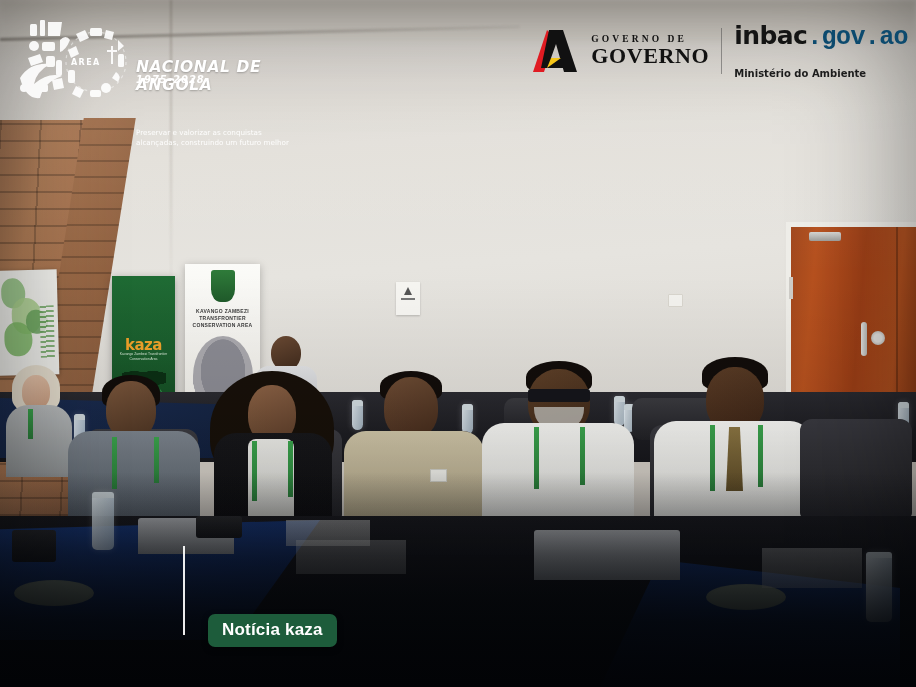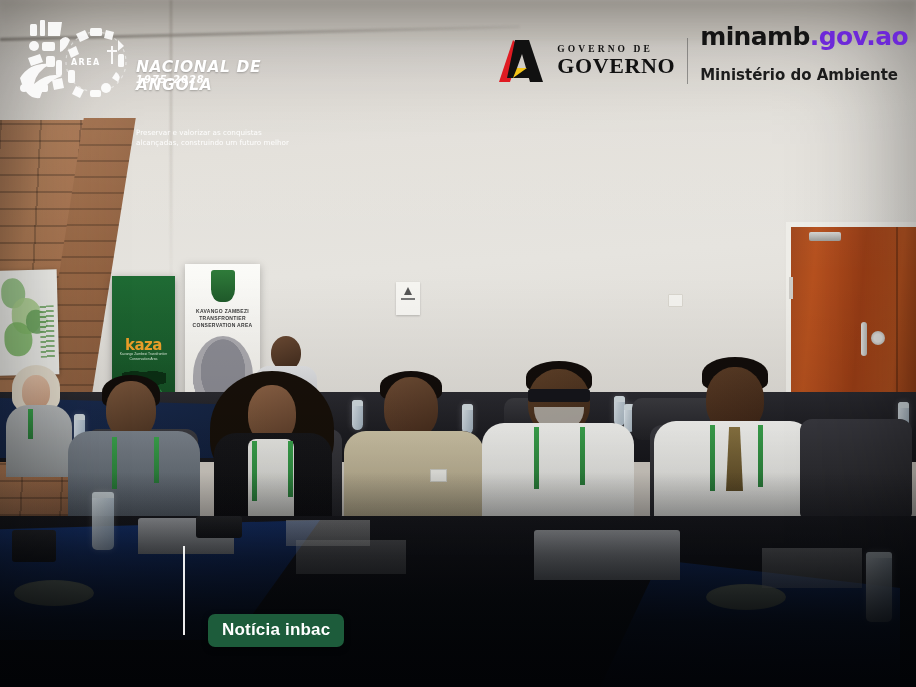--- a/index.html
+++ b/index.html
@@ -217,32 +217,32 @@
     letter-spacing:1.4px;font-family:"DejaVu Sans",sans-serif;
   }
   .hdr-t1{position:absolute;left:128px;top:28px;font-size:15.5px;font-weight:bold;
     font-style:italic;letter-spacing:.6px;color:#fff;line-height:18px;
     font-family:"DejaVu Sans",sans-serif;text-shadow:0 1px 2px rgba(0,0,0,.25);}
   .hdr-t2{position:absolute;left:128px;top:62px;font-size:10px;font-weight:bold;font-style:italic;
     letter-spacing:1px;color:#fff;font-family:"DejaVu Sans",sans-serif;}
   .hdr-t3{position:absolute;left:128px;top:78px;font-size:7.2px;line-height:10px;color:#fff;
     font-family:"DejaVu Sans",sans-serif;opacity:.96;width:170px;margin-top:38px;}
 
-  .hdr-right{position:absolute;right:8px;top:18px;height:66px;display:flex;align-items:flex-end;gap:12px;}
+  .hdr-right{position:absolute;right:8px;top:18px;height:66px;display:flex;align-items:center;gap:12px;}
   .gov-logo{display:flex;align-items:center;gap:8px;}
   .gov-mark{position:relative;width:56px;height:46px;}
   .gov-text{line-height:1;}
   .gov-sm{font-size:9.5px;letter-spacing:3.1px;color:#111;font-family:"Liberation Serif",serif;font-weight:bold;}
   .gov-lg{font-size:22px;letter-spacing:.6px;color:#111;font-family:"Liberation Serif",serif;font-weight:bold;margin-top:1px;}
   .vdiv{width:1px;height:46px;background:rgba(70,70,70,.5);}
   .minamb{line-height:1.05;}
   .minamb-top{font-size:25px;font-weight:bold;letter-spacing:-.6px;font-family:"DejaVu Sans",sans-serif;}
   .minamb-k{color:#141414;}
-  .minamb-r{color:#6d28d9;}
-  .minamb-sub{font-size:15px;font-weight:bold;color:#1c1c1c;margin-top:18px;font-family:"DejaVu Sans",sans-serif;}
+  .minamb-r{color:#0c4a6e;font-family:Liberation Mono, monospace;}
+  .minamb-sub{font-size:10px;font-weight:bold;color:#1c1c1c;margin-top:18px;font-family:"DejaVu Sans",sans-serif;}
 
   
   .caption{position:absolute;left:0;bottom:0;width:916px;height:160px;}
   .inbac{position:absolute;left:96px;bottom:35px;width:86px;text-align:center;}
   .inbac-seal{position:relative;width:78px;height:78px;margin:0 auto;border-radius:50%;
     background:radial-gradient(circle at 50% 40%, #7fd13f 0 68%, #3b9e2a 69% 100%);
     box-shadow:0 0 6px rgba(0,0,0,.5);}
   .inbac-inner{position:absolute;left:7px;top:7px;width:64px;height:64px;border-radius:50%;
     background:linear-gradient(180deg,#fbd24a 0%,#f0892a 42%,#d2541c 72%,#7a2a12 100%);
     overflow:hidden;}
@@ -493,27 +493,27 @@
         <path d="M16,30 L34,30 L20,40 L24,30 Z" fill="#f5c518"></path>
       </svg>
       <div class="gov-text">
         <div class="gov-sm">GOVERNO DE</div>
         <div class="gov-lg">GOVERNO</div>
       </div>
     </div>
     <div class="vdiv"></div>
     <div class="minamb">
       <div class="minamb-top">
-        <span class="minamb-k">minamb</span><span class="minamb-r">.gov.ao</span>
+        <span class="minamb-k">inbac</span><span class="minamb-r">.gov.ao</span>
       </div>
       <div class="minamb-sub">Ministério do Ambiente</div>
     </div>
   </div>
 
   <div class="caption">
 
     <div class="cap-div"></div>
 
 
-    <div class="cap-badge">Notícia inbac</div>
+    <div class="cap-badge">Notícia kaza</div>
   </div>
 
 </div>
 
 </body></html>

